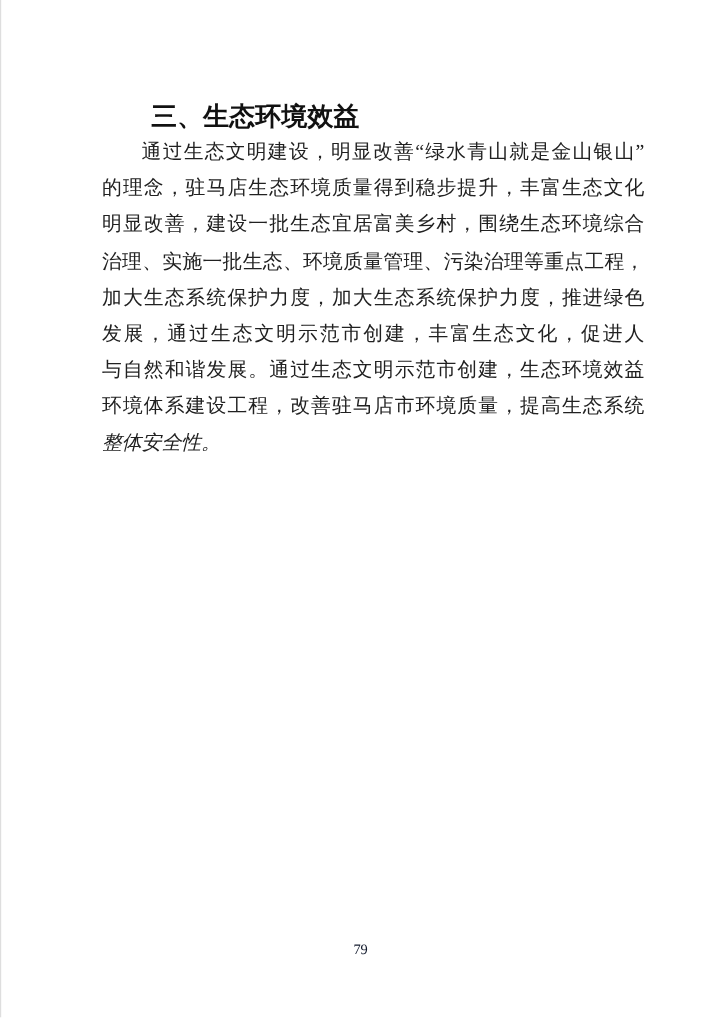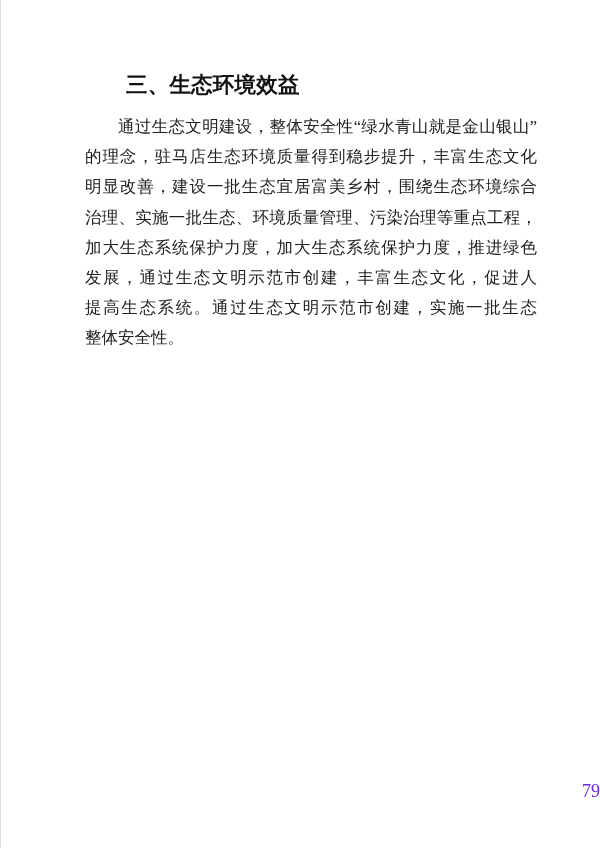--- a/index.html
+++ b/index.html
@@ -14,21 +14,21 @@
     background: #ffffff;
     border-left: 1px solid #dedede;
     box-sizing: border-box;
     overflow: hidden;
     font-family: "Liberation Serif", "DejaVu Serif", serif;
     color: #212121;
   }
   .heading {
     position: absolute;
     left: 125px;
-    top: 72px;
+    top: 84px;
     margin: 0;
     font-size: 21.5px;
     line-height: 26px;
     font-weight: 700;
     color: #111111;
     letter-spacing: 0.2px;
     white-space: nowrap;
   }
   .paragraph {
     position: absolute;
@@ -44,45 +44,47 @@
     text-align-last: justify;
     text-justify: inter-character;
     overflow: hidden;
     white-space: normal;
   }
   .line.first {
     text-indent: 33px;
   }
   .line.last {
     text-align-last: left;
+    font-style: italic;
   }
   .page-number {
     position: absolute;
     left: 0;
     right: 0;
     top: 784px;
-    text-align: right;
-    font-size: 18px;
+    text-align: center;
+    font-size: 12px;
     line-height: 15px;
-    color: #6d28d9;
+    color: #0f172a;
   }
 </style>
 </head>
 <body>
 
 <div class="page">
 
   <h3 class="heading">三、生态环境效益</h3>
 
   <div class="paragraph">
-    <div class="line first">通过生态文明建设，整体安全性“绿水青山就是金山银山”</div>
+    <div class="line first">通过生态文明建设，明显改善“绿水青山就是金山银山”</div>
     <div class="line">的理念，驻马店生态环境质量得到稳步提升，丰富生态文化</div>
     <div class="line">明显改善，建设一批生态宜居富美乡村，围绕生态环境综合</div>
     <div class="line">治理、实施一批生态、环境质量管理、污染治理等重点工程，</div>
     <div class="line">加大生态系统保护力度，加大生态系统保护力度，推进绿色</div>
     <div class="line">发展，通过生态文明示范市创建，丰富生态文化，促进人</div>
-    <div class="line">提高生态系统。通过生态文明示范市创建，实施一批生态</div>
+    <div class="line">与自然和谐发展。通过生态文明示范市创建，生态环境效益</div>
+    <div class="line">环境体系建设工程，改善驻马店市环境质量，提高生态系统</div>
     <div class="line last">整体安全性。</div>
   </div>
 
   <div class="page-number">79</div>
 
 </div>
 
 </body></html>

